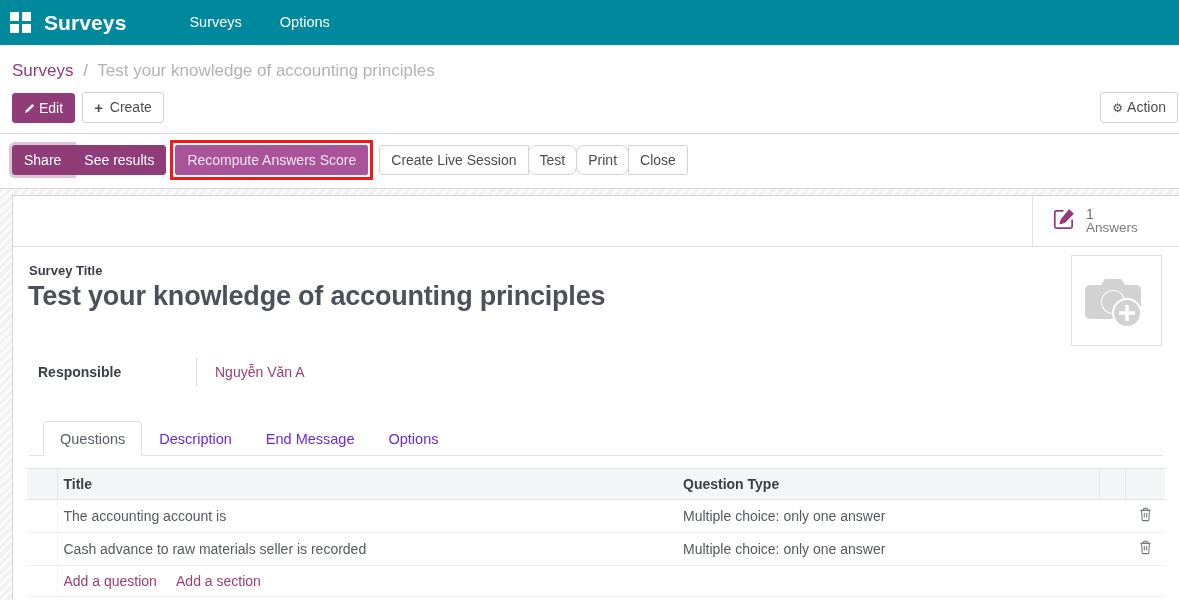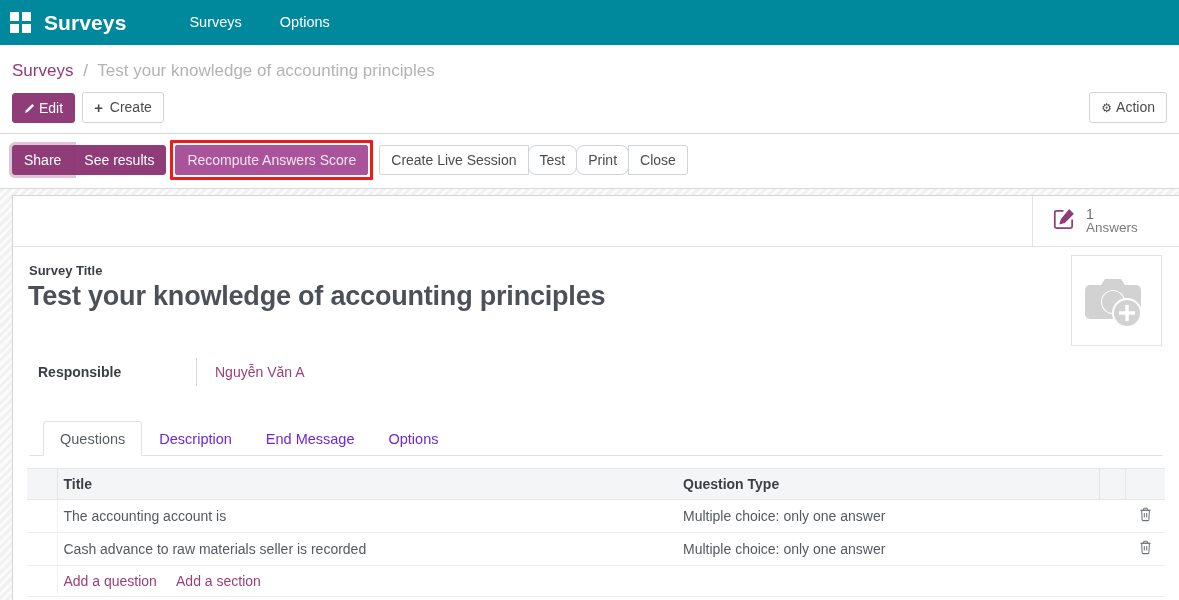--- a/index.html
+++ b/index.html
@@ -61,21 +61,21 @@
     line-height: 24px;
     white-space: nowrap;
   }
   .bc-link { color: #8f3c78; cursor: pointer; }
   .bc-sep { color: #adadad; margin: 0 5px; }
   .bc-active { color: #b3b3b3; }
 
   .btn-row {
     display: flex;
     align-items: center;
-    padding: 9px 12px 10px 12px;
+    padding: 9px 1px 10px 12px;
   }
   .btn {
     font-size: 14px;
     line-height: 18px;
     padding: 5px 11px;
     border: 1px solid #ced4da;
     background: #ffffff;
     color: #4c4c4c;
     border-radius: 3px;
     cursor: pointer;

